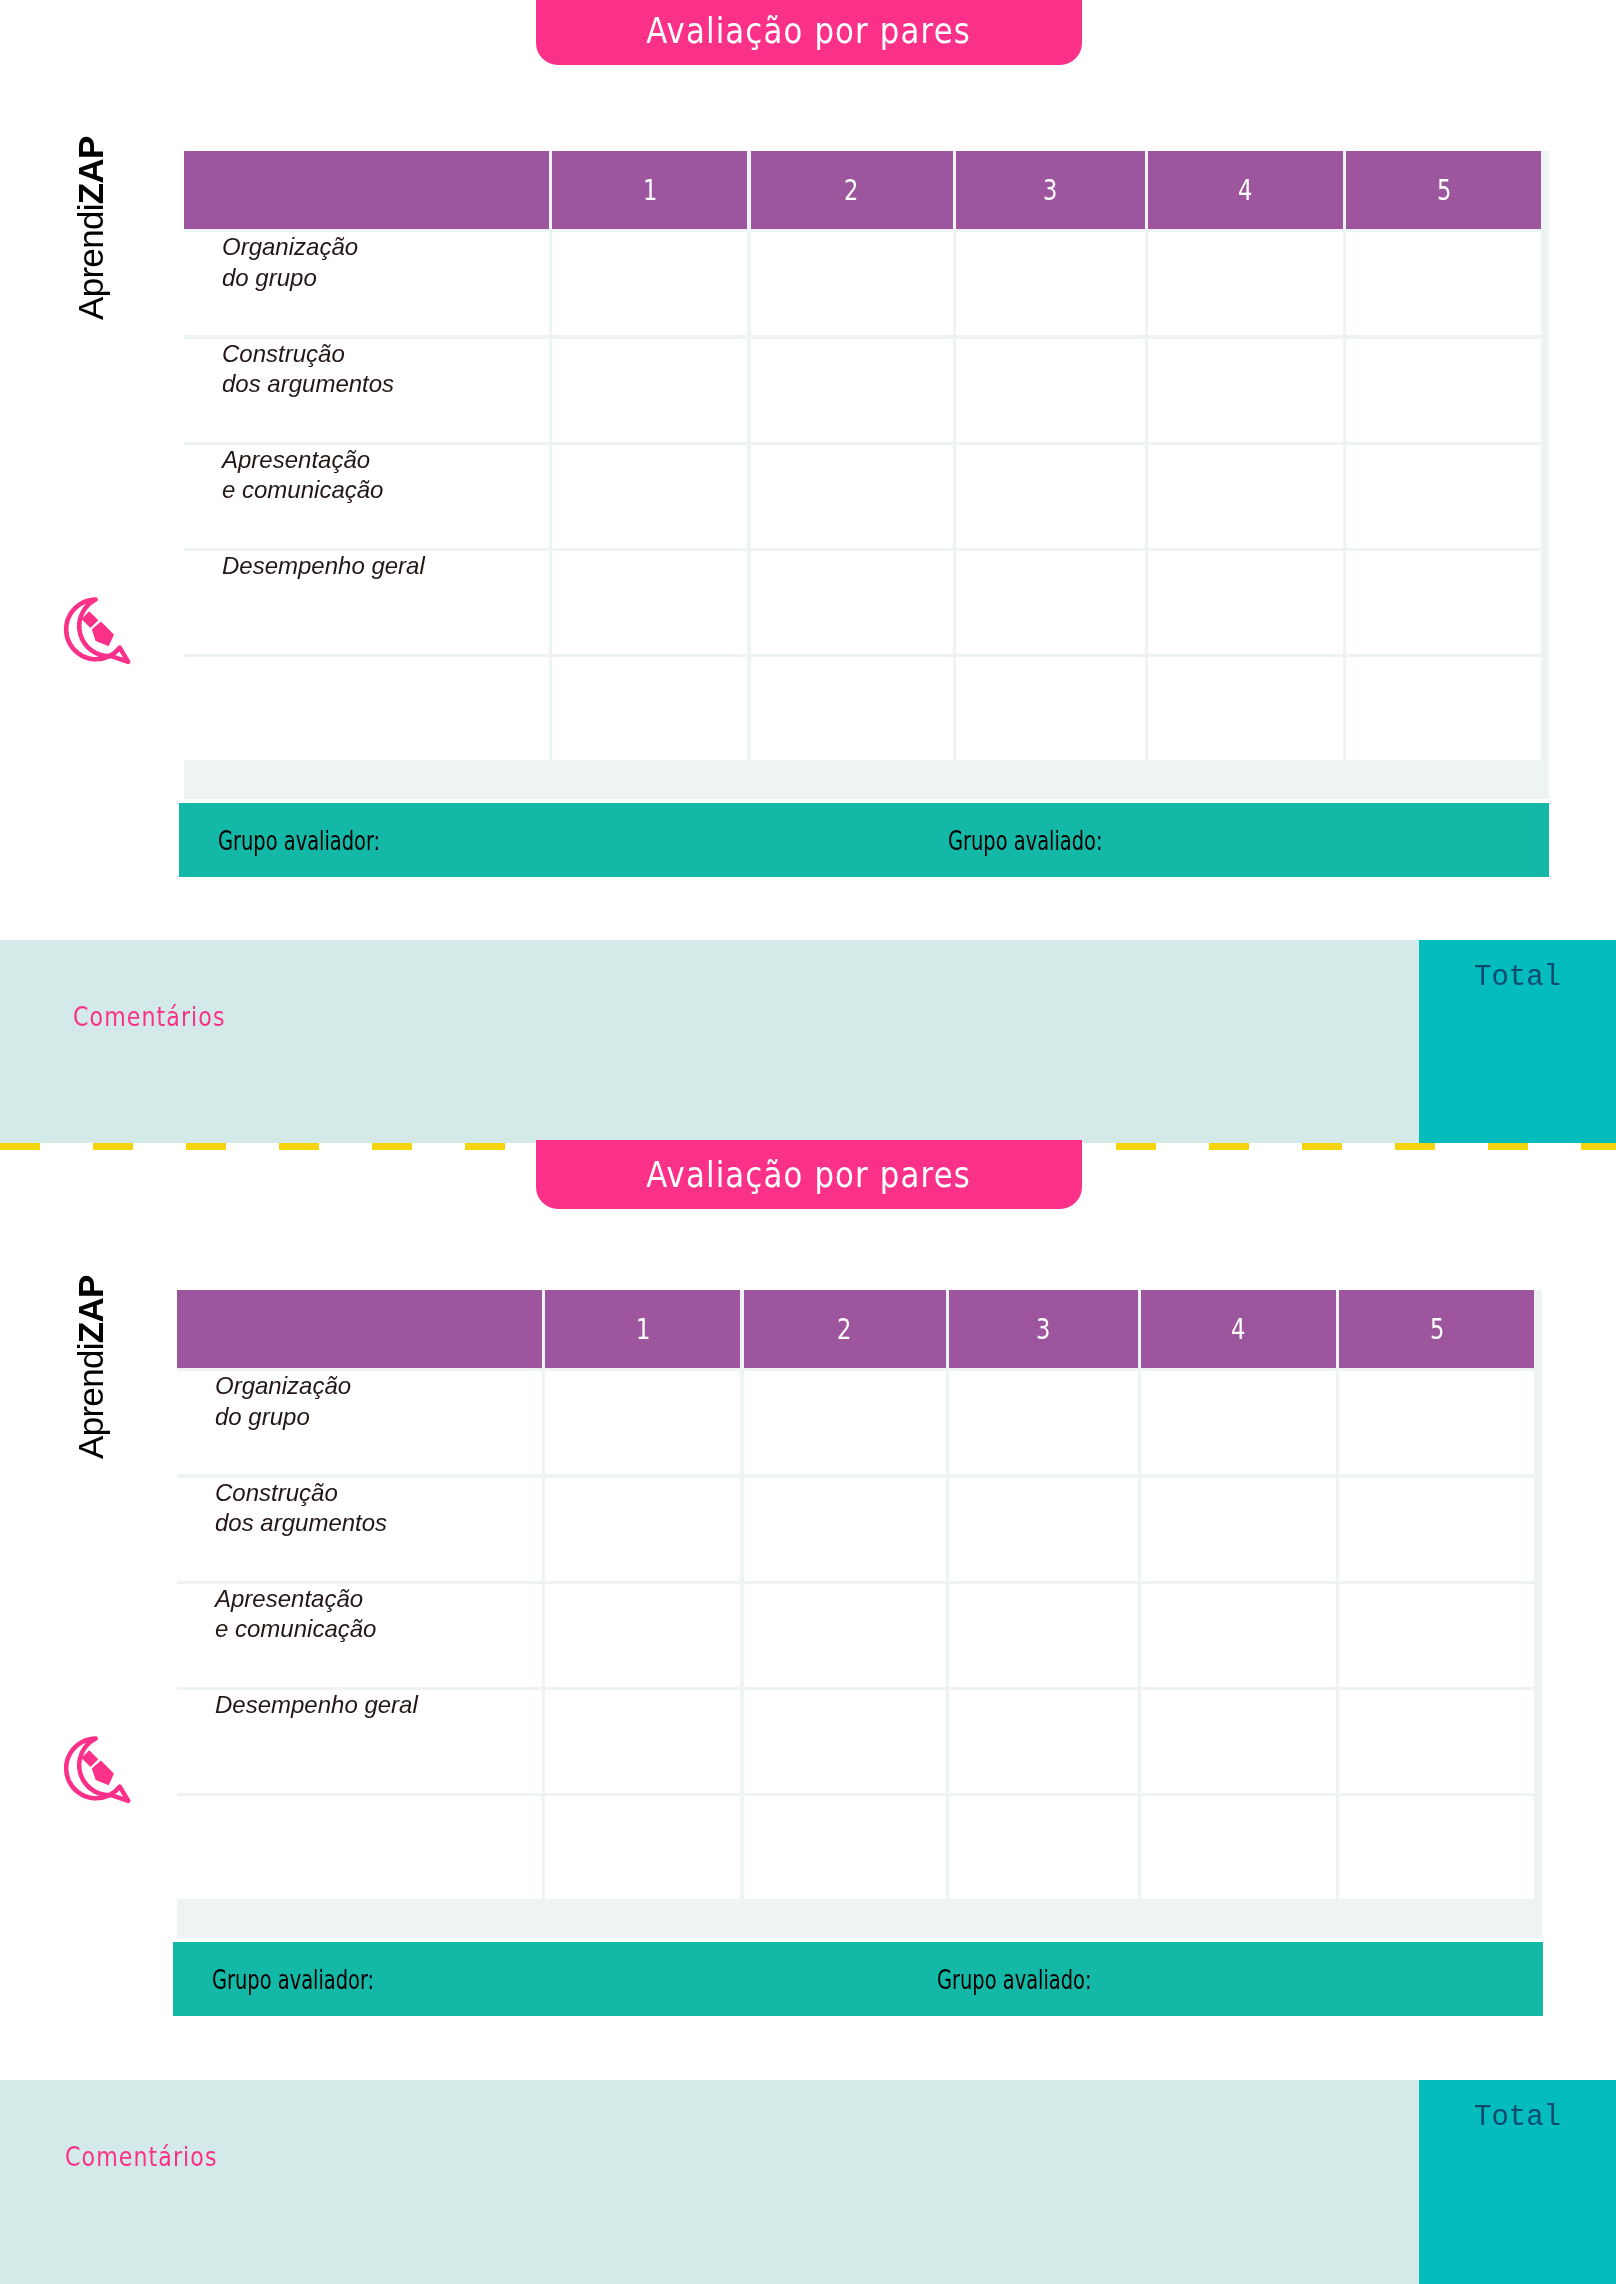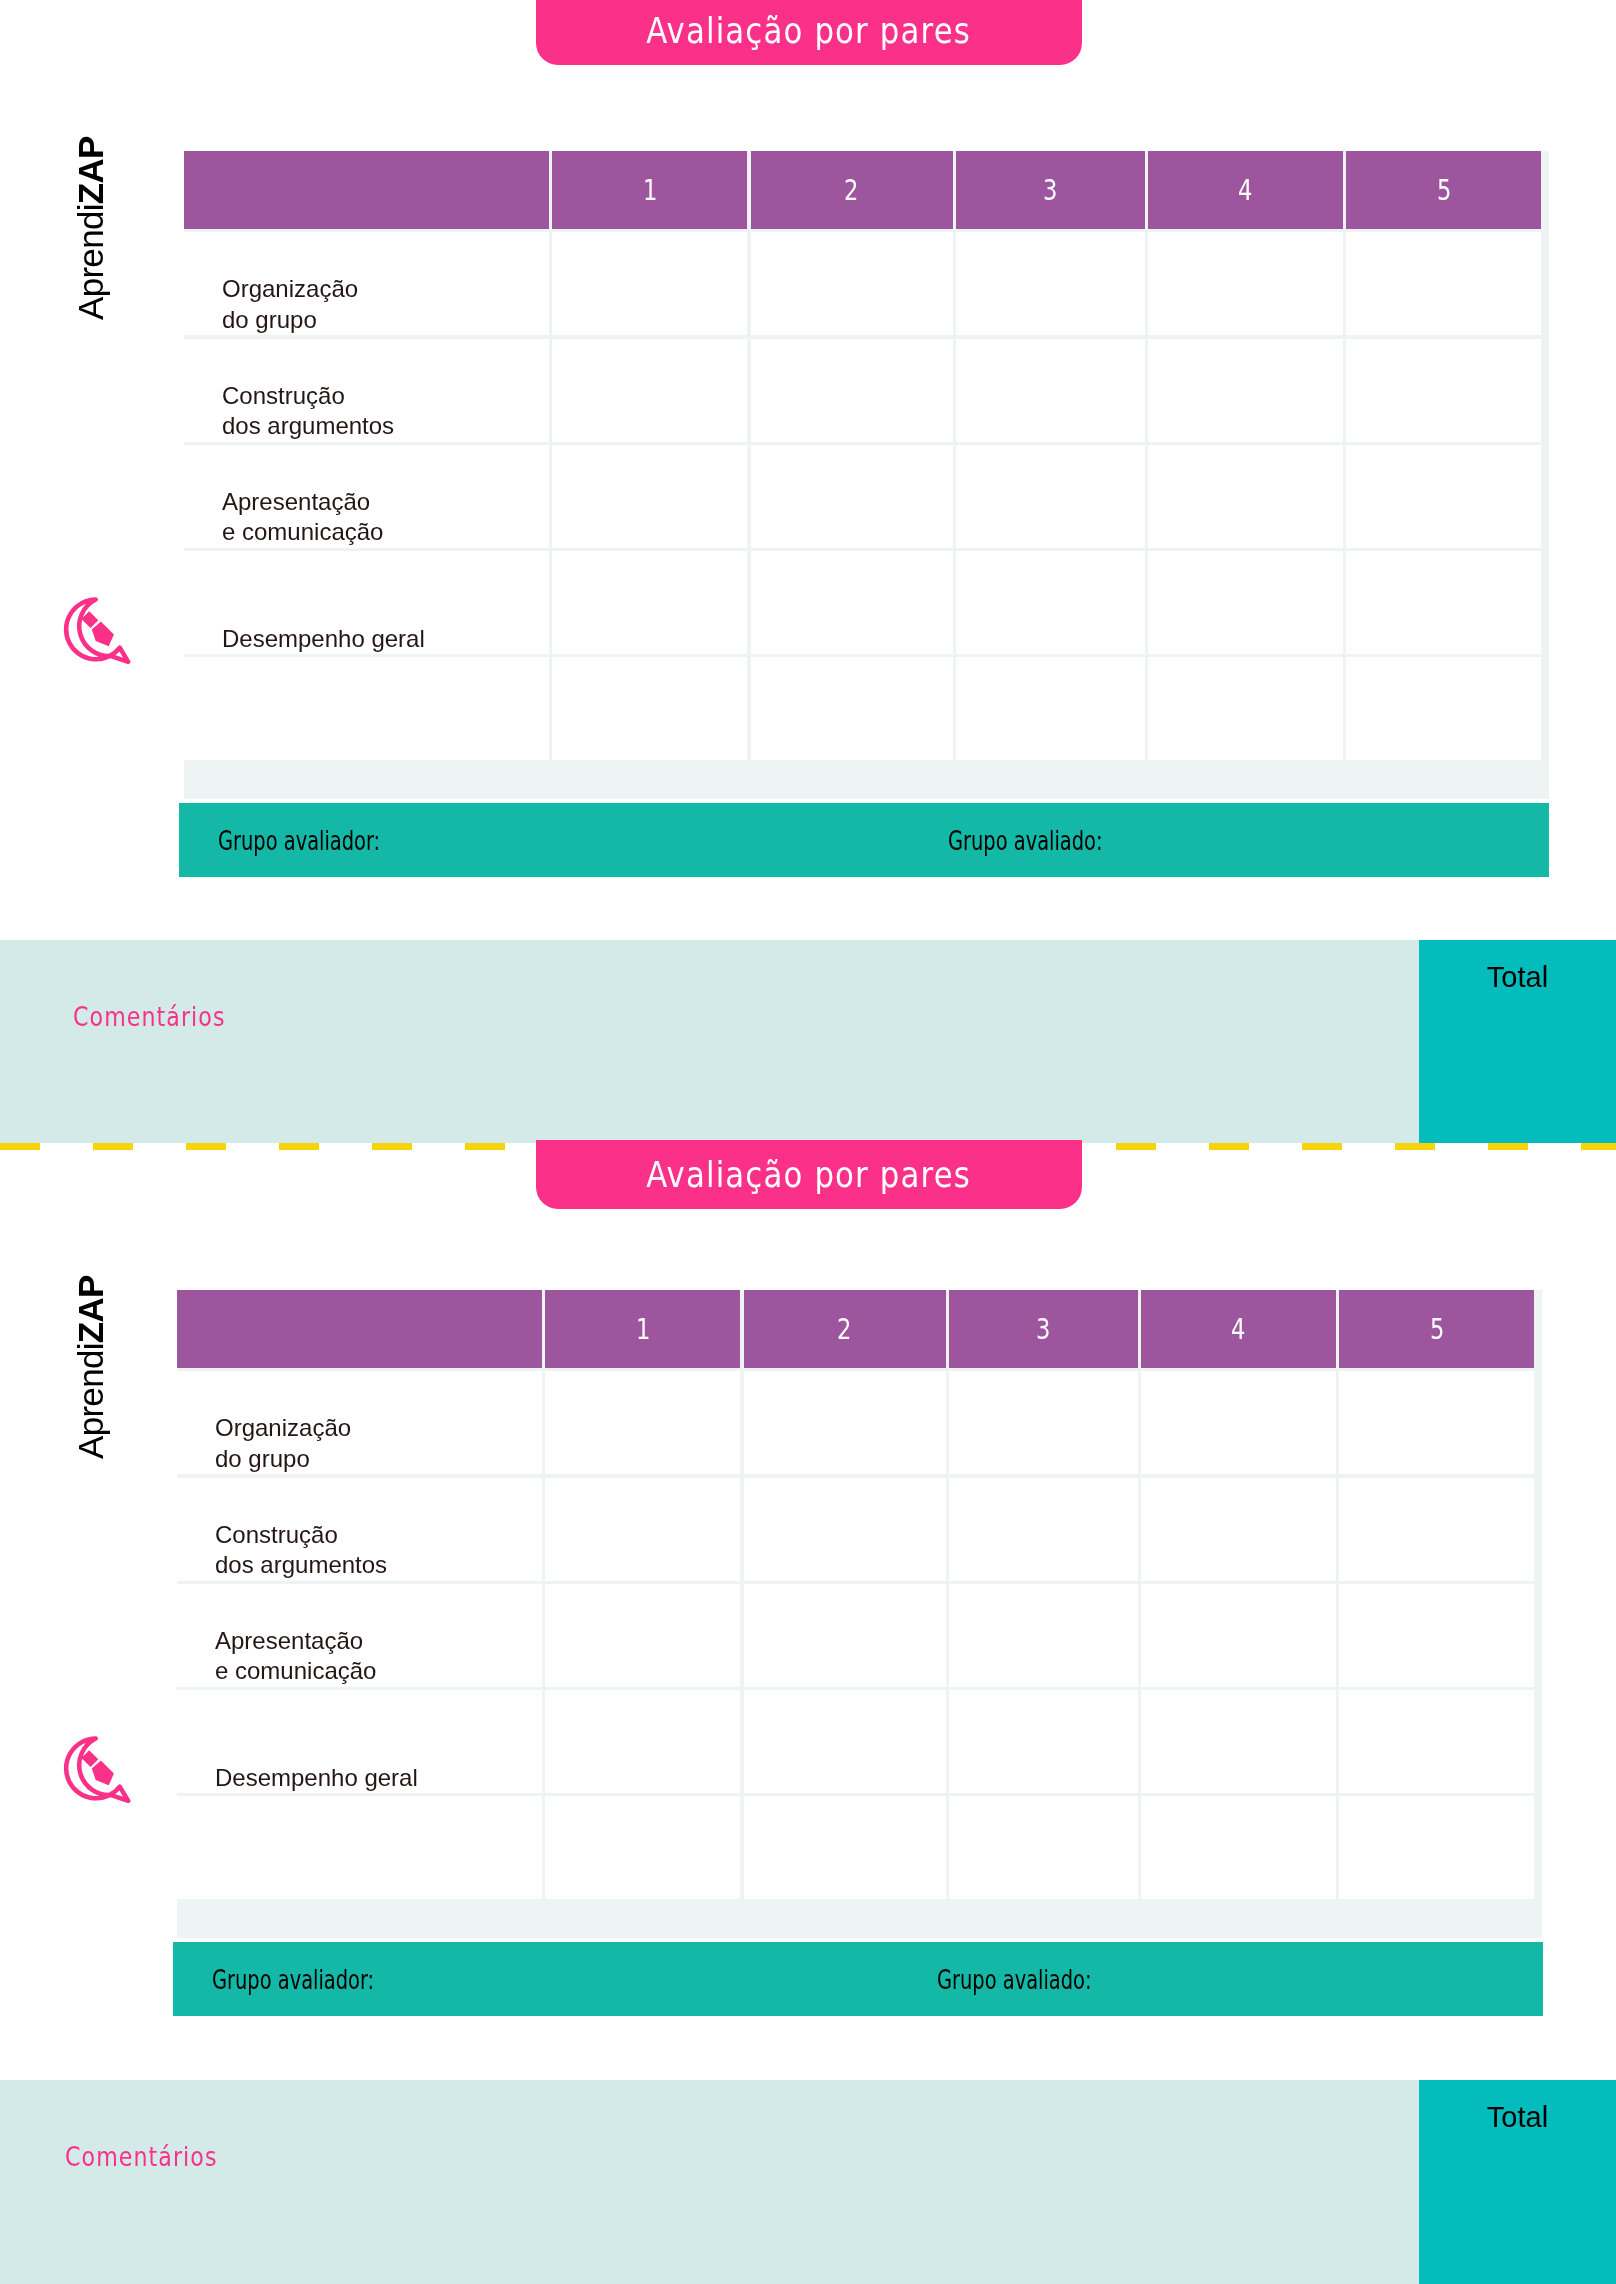--- a/index.html
+++ b/index.html
@@ -62,22 +62,23 @@
   }
   .head-num {
     color: #ffffff;
     font-family: "DejaVu Sans", sans-serif;
     font-size: 29px;
     transform: scaleX(0.78);
   }
   .cell.criterion {
     display: flex;
     flex-direction: column;
-    justify-content: flex-end;
+    justify-content: flex-start;
     padding-left: 38px;
+    font-style: italic;
   }
   .criterion-line {
     color: #231715;
     font-family: "Liberation Sans", sans-serif;
     font-size: 24px;
     line-height: 1.27;
     white-space: nowrap;
   }
 
   
@@ -112,22 +113,22 @@
     transform-origin: left center;
     white-space: nowrap;
   }
   .total-box {
     position: absolute;
     background: #05BCBC;
     display: flex;
     justify-content: center;
   }
   .total-label {
-    color: #000000;
-    font-family: Liberation Sans, sans-serif;
+    color: #0c4a6e;
+    font-family: Liberation Mono, monospace;
     font-size: 29px;
     white-space: nowrap;
   }
 
   
   .cutline {
     position: absolute;
     left: 0;
     width: 1616px;
     height: 7.2px;

